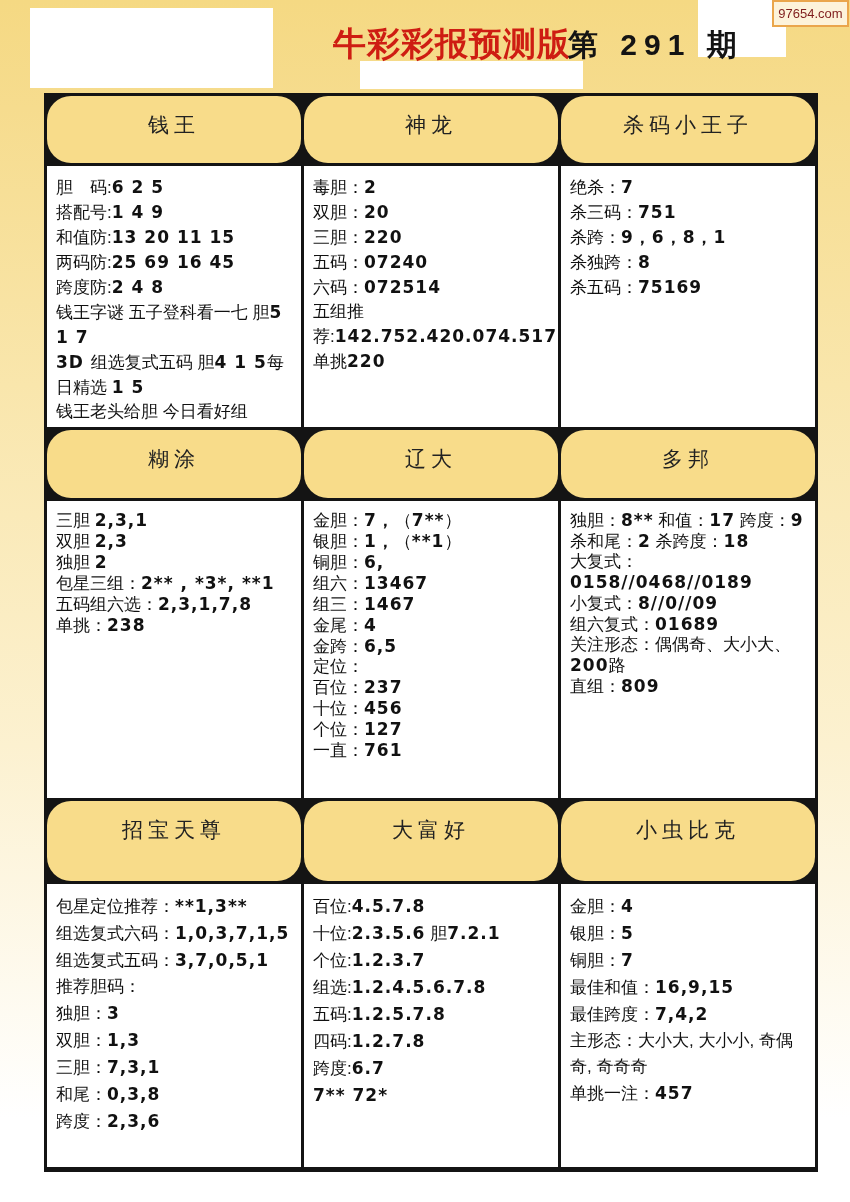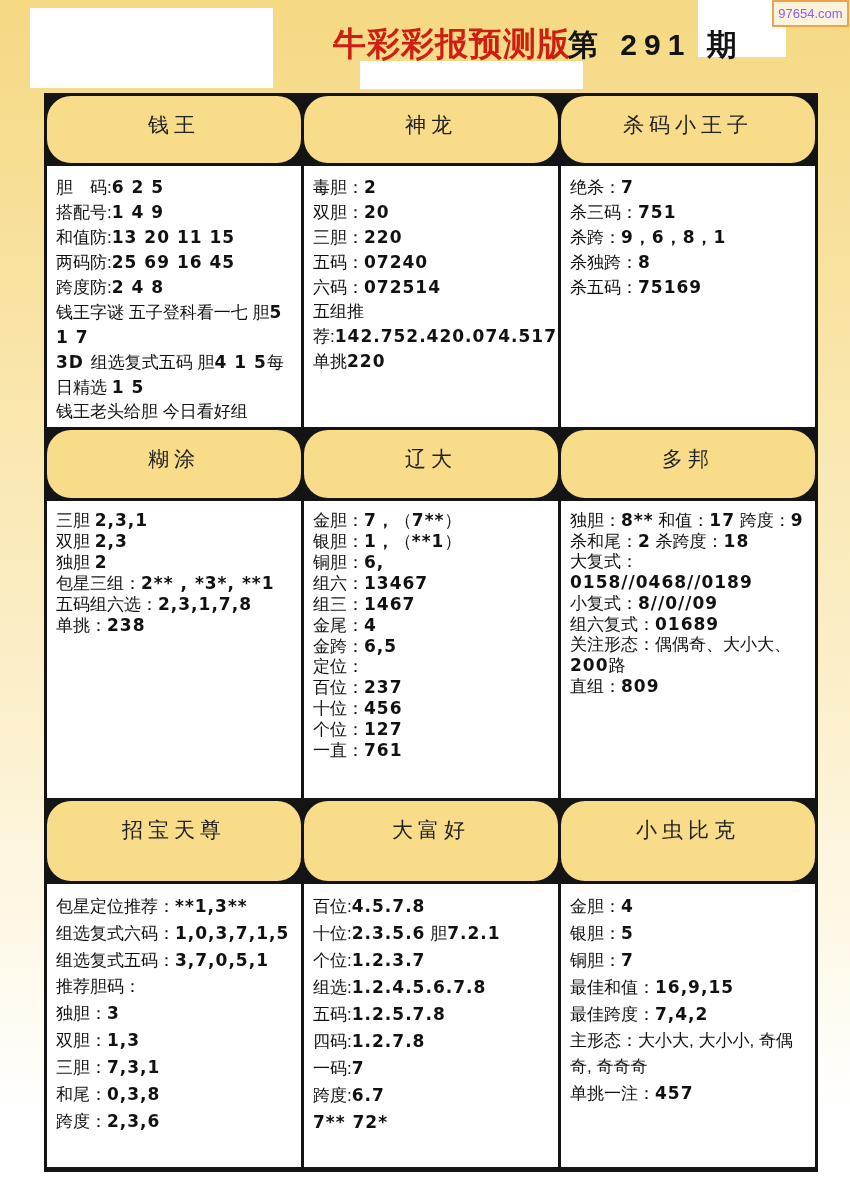--- a/index.html
+++ b/index.html
@@ -7,21 +7,21 @@
     width:850px;height:1202px;position:relative;overflow:hidden;
     background:linear-gradient(180deg,#f5d983 0%,#f6dc8e 9%,#f9e6ac 32%,#fcf1d0 62%,#ffffff 93%);
     font-family:"Liberation Sans",sans-serif;color:#111;
   }
   .wb{position:absolute;background:#ffffff;}
   .wb1{left:30px;top:8px;width:243px;height:80px;}
   .wb2{left:360px;top:61px;width:223px;height:28px;}
   .wb3{left:698px;top:0;width:88px;height:57px;}
   .watermark{
     position:absolute;right:1px;top:0;width:77px;height:27px;box-sizing:border-box;
-    background:#fdf3da;border:2px solid #eaa64c;color:#8b5cf6;
+    background:#fdf3da;border:2px solid #eaa64c;color:#7f1d1d;
     font-size:13px;display:flex;align-items:center;justify-content:center;
   }
   .title-red{
     position:absolute;left:287px;top:22px;font-size:33px;font-weight:700;
     color:#ce1d12;letter-spacing:1px;white-space:nowrap;margin-left:46px;
   }
   .title-issue{
     position:absolute;left:568px;top:25px;font-size:30px;font-weight:700;
     color:#141414;letter-spacing:7px;white-space:nowrap;
   }
@@ -136,21 +136,20 @@
       <div class="line"><span class="l">和尾：</span><span class="v">0,3,8</span></div>
       <div class="line"><span class="l">跨度：</span><span class="v">2,3,6</span></div>
     </div>
     <div class="bcell r2">
       <div class="line"><span class="l">百位:</span><span class="v">4.5.7.8</span></div>
       <div class="line"><span class="l">十位:</span><span class="v">2.3.5.6</span><span class="l"> 胆</span><span class="v">7.2.1</span></div>
       <div class="line"><span class="l">个位:</span><span class="v">1.2.3.7</span></div>
       <div class="line"><span class="l">组选:</span><span class="v">1.2.4.5.6.7.8</span></div>
       <div class="line"><span class="l">五码:</span><span class="v">1.2.5.7.8</span></div>
       <div class="line"><span class="l">四码:</span><span class="v">1.2.7.8</span></div>
-      <div class="line"><span class="l">一码:</span><span class="v">7</span></div>
       <div class="line"><span class="l">跨度:</span><span class="v">6.7</span></div>
       <div class="line"><span class="v">7** 72*</span></div>
     </div>
     <div class="bcell r2">
       <div class="line"><span class="l">金胆：</span><span class="v">4</span></div>
       <div class="line"><span class="l">银胆：</span><span class="v">5</span></div>
       <div class="line"><span class="l">铜胆：</span><span class="v">7</span></div>
       <div class="line"><span class="l">最佳和值：</span><span class="v">16,9,15</span></div>
       <div class="line"><span class="l">最佳跨度：</span><span class="v">7,4,2</span></div>
       <div class="line"><span class="l">主形态：大小大, 大小小, 奇偶奇, 奇奇奇</span></div>

